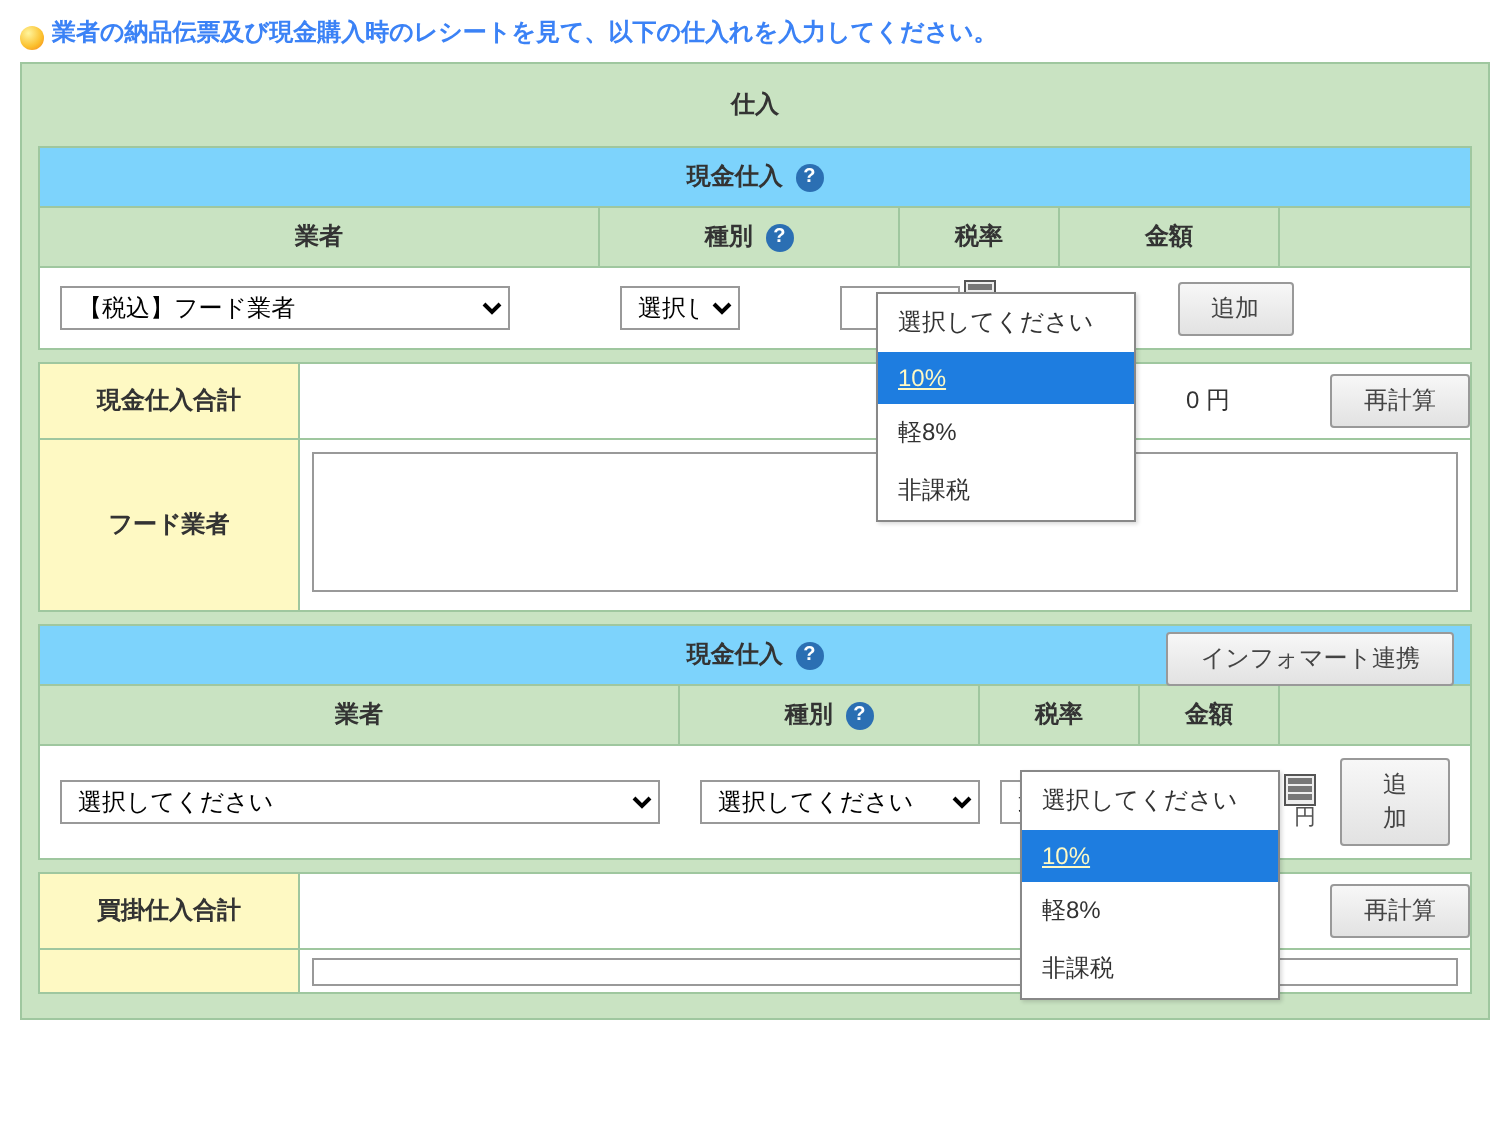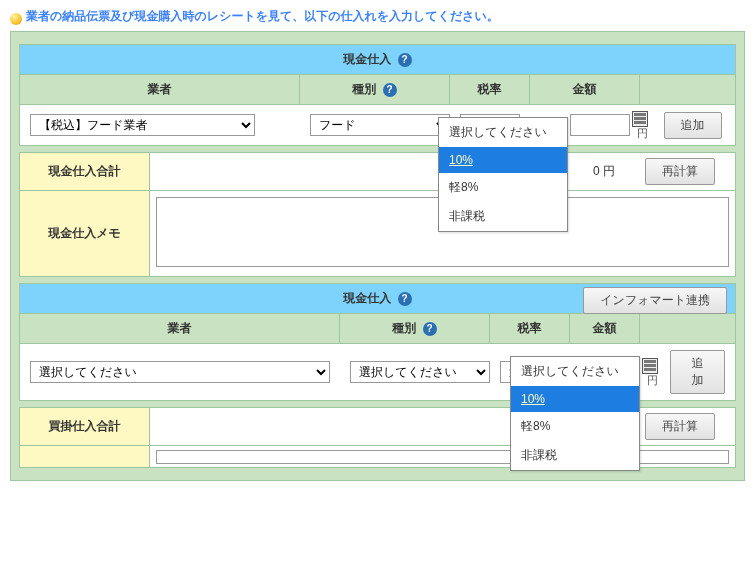--- a/index.html
+++ b/index.html
@@ -160,21 +160,21 @@
   flex: 1;
   display: flex;
   align-items: center;
   justify-content: flex-end;
   padding-right: 10px;
 }
 .summary-btn {
   width: 110px;
   display: flex;
   align-items: center;
-  justify-content: center;
+  justify-content: flex-end;
 }
 .memo-row {
   display: flex;
   align-items: stretch;
   border-top: 1px solid #9fc79f;
 }
 .memo-area {
   flex: 1;
   padding: 6px;
 }
@@ -209,45 +209,41 @@
 </style>
 </head>
 <body>
 
 <div class="hint">
   <span class="hint-icon"></span>
   <span>業者の納品伝票及び現金購入時のレシートを見て、以下の仕入れを入力してください。</span>
 </div>
 
 <div class="panel">
+  <div class="section-title">仕入</div>
 
   <div class="subpanel">
     <div class="subheader">
       <span>現金仕入</span>
       <span class="help-icon">?</span>
     </div>
     <div class="gridhead">
       <div class="col-supplier">業者</div>
       <div class="col-type">
         <span>種別</span>
         <span class="help-icon">?</span>
       </div>
       <div class="col-tax">税率</div>
       <div class="col-amount">金額</div>
       <div class="col-btn"></div>
     </div>
     <div class="gridrow">
       <div class="col-supplier">
         <select class="sel-supplier">
           <option>【税込】フード業者</option>
-        </select>
-      </div>
-      <div class="col-type">
-        <select class="sel-type">
-          <option>フード</option>
         </select>
       </div>
       <div class="col-tax">
         <select class="sel-tax">
           <option>選択し</option>
         </select>
       </div>
       <div class="col-amount">
         <input type="text" class="inp-amount" value="" style="">
         <div class="amount-stack">
@@ -274,21 +270,21 @@
 
   <div class="subpanel">
     <div class="summary-row">
       <div class="summary-label">現金仕入合計</div>
       <div class="summary-value">0 円</div>
       <div class="summary-btn">
         <button class="btn">再計算</button>
       </div>
     </div>
     <div class="memo-row">
-      <div class="summary-label" style="padding:30px 4px;">現金仕入メモ</div>
+      <div class="summary-label" style="padding:30px 4px;">フード業者</div>
       <div class="memo-area">
         <textarea style=""></textarea>
       </div>
     </div>
   </div>
 
   <div class="subpanel">
     <div class="subheader">
       <span>現金仕入</span>
       <span class="help-icon">?</span>

